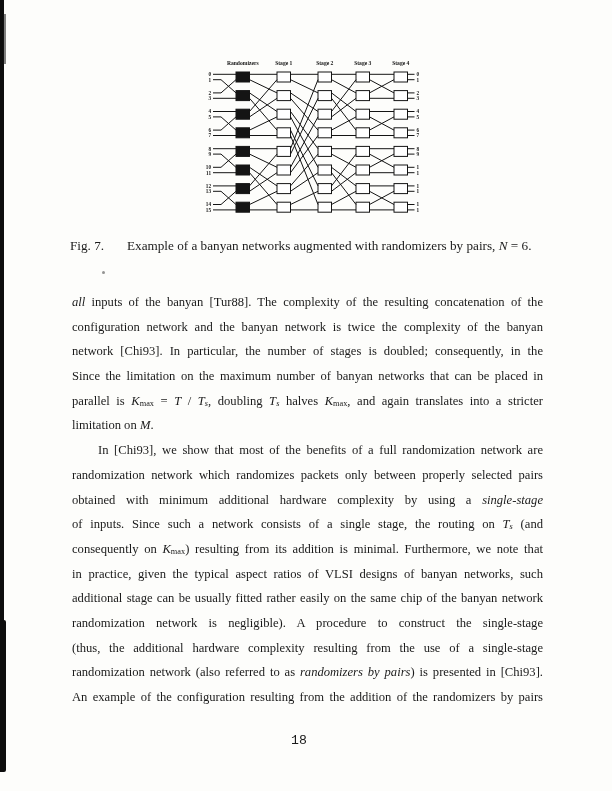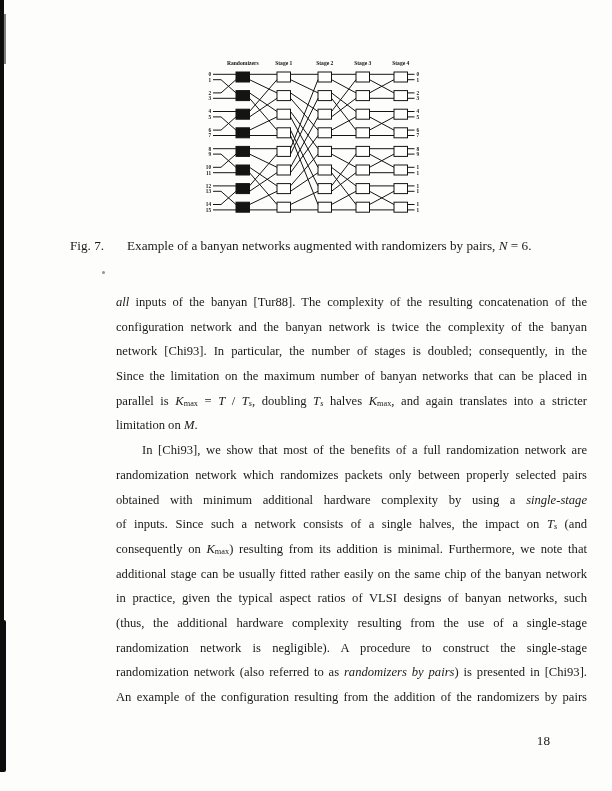--- a/index.html
+++ b/index.html
@@ -19,31 +19,31 @@
   .fport{font:bold 5.2px "Liberation Serif",serif;fill:#141414;}
 
   .caption{
     position:absolute;left:70px;top:238px;width:490px;
     font-size:13.2px;white-space:nowrap;
   }
   .cap-label{display:inline-block;min-width:57px;}
 
   .body-text{
     position:absolute;left:72px;top:290px;width:471px;
-    font-size:12.6px;line-height:24.7px;margin-left:44px;
+    font-size:12.6px;line-height:24.7px;
   }
   .bline{text-align:justify;text-align-last:justify;height:24.7px;overflow:visible;}
   .bline.nj{text-align-last:left;}
   .bline.indent{text-indent:26px;}
   .it{font-style:italic;}
   sub{font-size:.66em;line-height:0;vertical-align:-0.18em;}
 
   .page-number{
-    position:absolute;left:80px;top:733px;width:470px;
-    text-align:right;font-size:13.2px;
+    position:absolute;left:64px;top:733px;width:470px;
+    text-align:center;font-size:13.2px;font-family:Liberation Mono, monospace;
   }
 </style>
 </head>
 <body>
 
 <div class="page">
 
   <div class="edge-a"></div>
   <div class="edge-b"></div>
   <div class="edge-c"></div>
@@ -256,25 +256,25 @@
   <div class="body-text">
       <div class="bline"><span class="it">all</span><span> inputs of the banyan [Tur88]. The complexity of the resulting concatenation of the</span></div>
       <div class="bline"><span>configuration network and the banyan network is twice the complexity of the banyan</span></div>
       <div class="bline"><span>network [Chi93]. In particular, the number of stages is doubled; consequently, in the</span></div>
       <div class="bline"><span>Since the limitation on the maximum number of banyan networks that can be placed in</span></div>
       <div class="bline"><span>parallel is </span><span class="it">K</span><sub>max</sub><span> = </span><span class="it">T</span><span> / </span><span class="it">T</span><sub class="it">s</sub><span>, doubling </span><span class="it">T</span><sub class="it">s</sub><span> halves </span><span class="it">K</span><sub>max</sub><span>, and again translates into a stricter</span></div>
       <div class="bline nj"><span>limitation on </span><span class="it">M</span><span>.</span></div>
       <div class="bline indent"><span>In [Chi93], we show that most of the benefits of a full randomization network are</span></div>
       <div class="bline"><span>randomization network which randomizes packets only between properly selected pairs</span></div>
       <div class="bline"><span>obtained with minimum additional hardware complexity by using a </span><span class="it">single-stage</span></div>
-      <div class="bline"><span>of inputs. Since such a network consists of a single halves, the impact on </span><span class="it">T</span><sub class="it">s</sub><span>  (and</span></div>
+      <div class="bline"><span>of inputs. Since such a network consists of a single stage, the routing on </span><span class="it">T</span><sub class="it">s</sub><span>  (and</span></div>
       <div class="bline"><span>consequently on </span><span class="it">K</span><sub>max</sub><span>) resulting from its addition is minimal. Furthermore, we note that</span></div>
+      <div class="bline"><span>in practice, given the typical aspect ratios of VLSI designs of banyan networks, such</span></div>
       <div class="bline"><span>additional stage can be usually fitted rather easily on the same chip of the banyan network</span></div>
-      <div class="bline"><span>in practice, given the typical aspect ratios of VLSI designs of banyan networks, such</span></div>
+      <div class="bline"><span>randomization network is negligible). A procedure to construct the single-stage</span></div>
       <div class="bline"><span>(thus, the additional hardware complexity resulting from the use of a single-stage</span></div>
-      <div class="bline"><span>randomization network is negligible). A procedure to construct the single-stage</span></div>
       <div class="bline"><span>randomization network (also referred to as </span><span class="it">randomizers by pairs</span><span>) is presented in [Chi93].</span></div>
       <div class="bline"><span>An example of the configuration resulting from the addition of the randomizers by pairs</span></div>
     </div>
 
   <div class="page-number">18</div>
 
 </div>
 
 </body></html>

